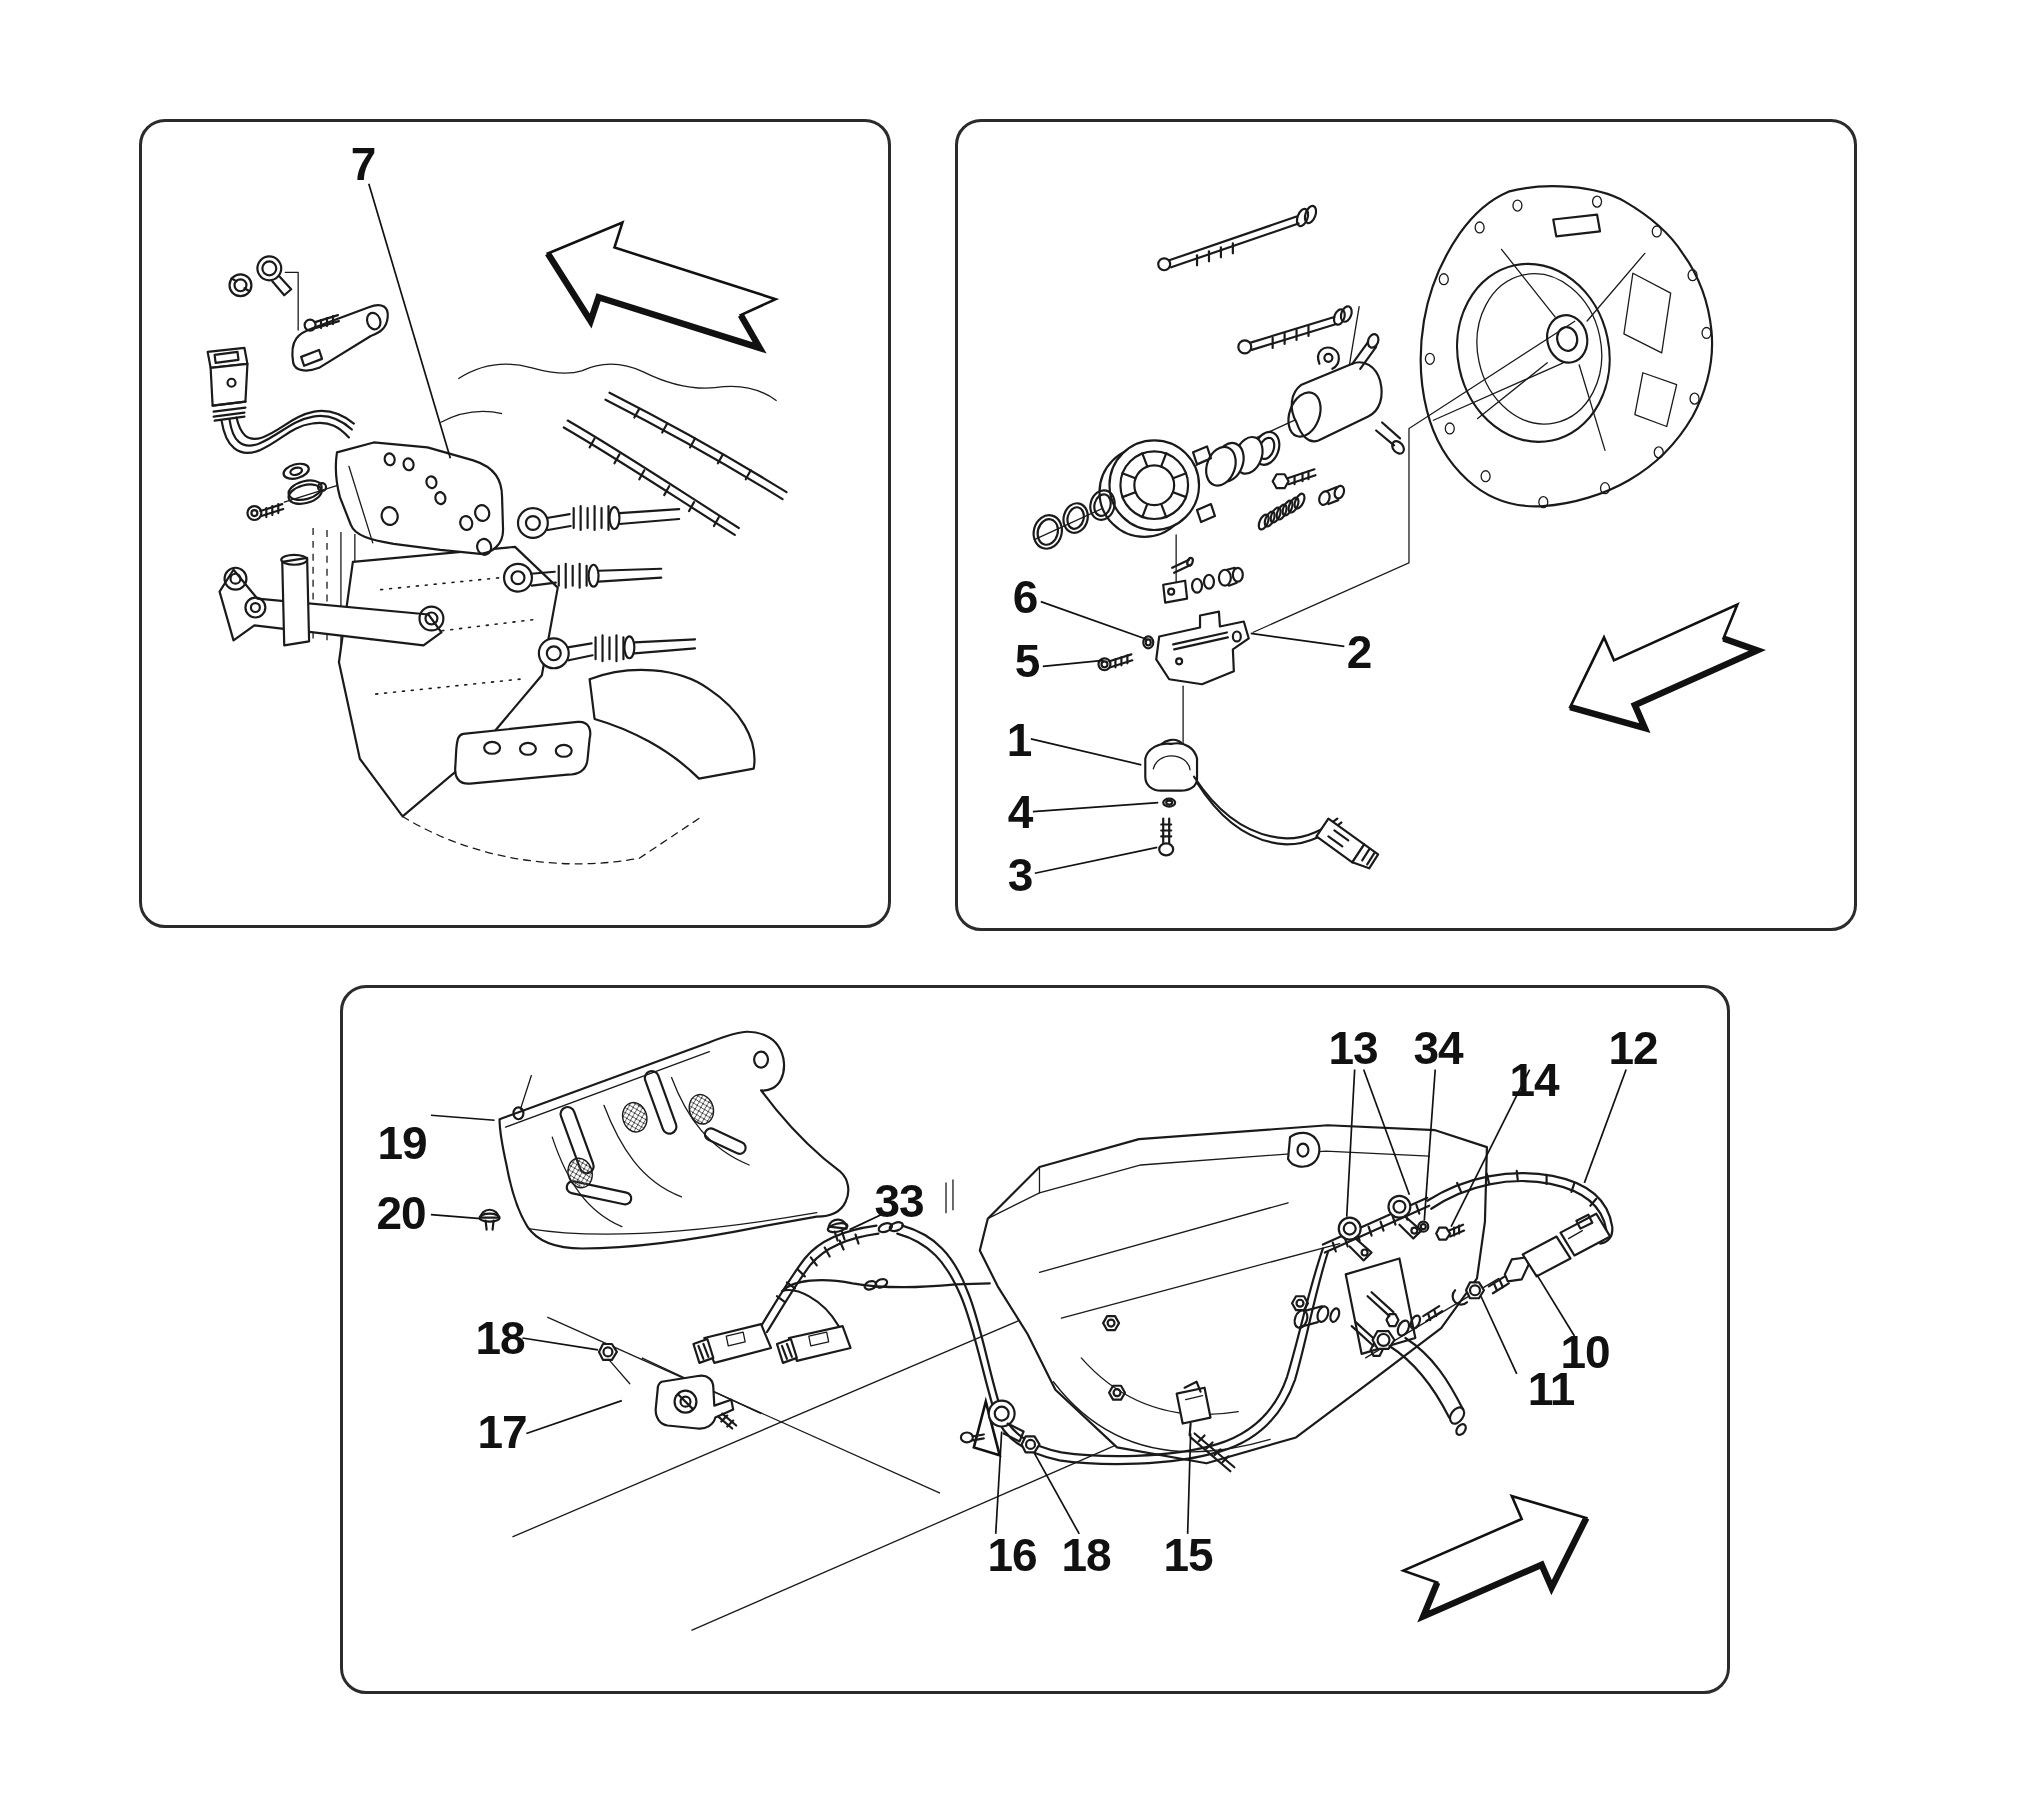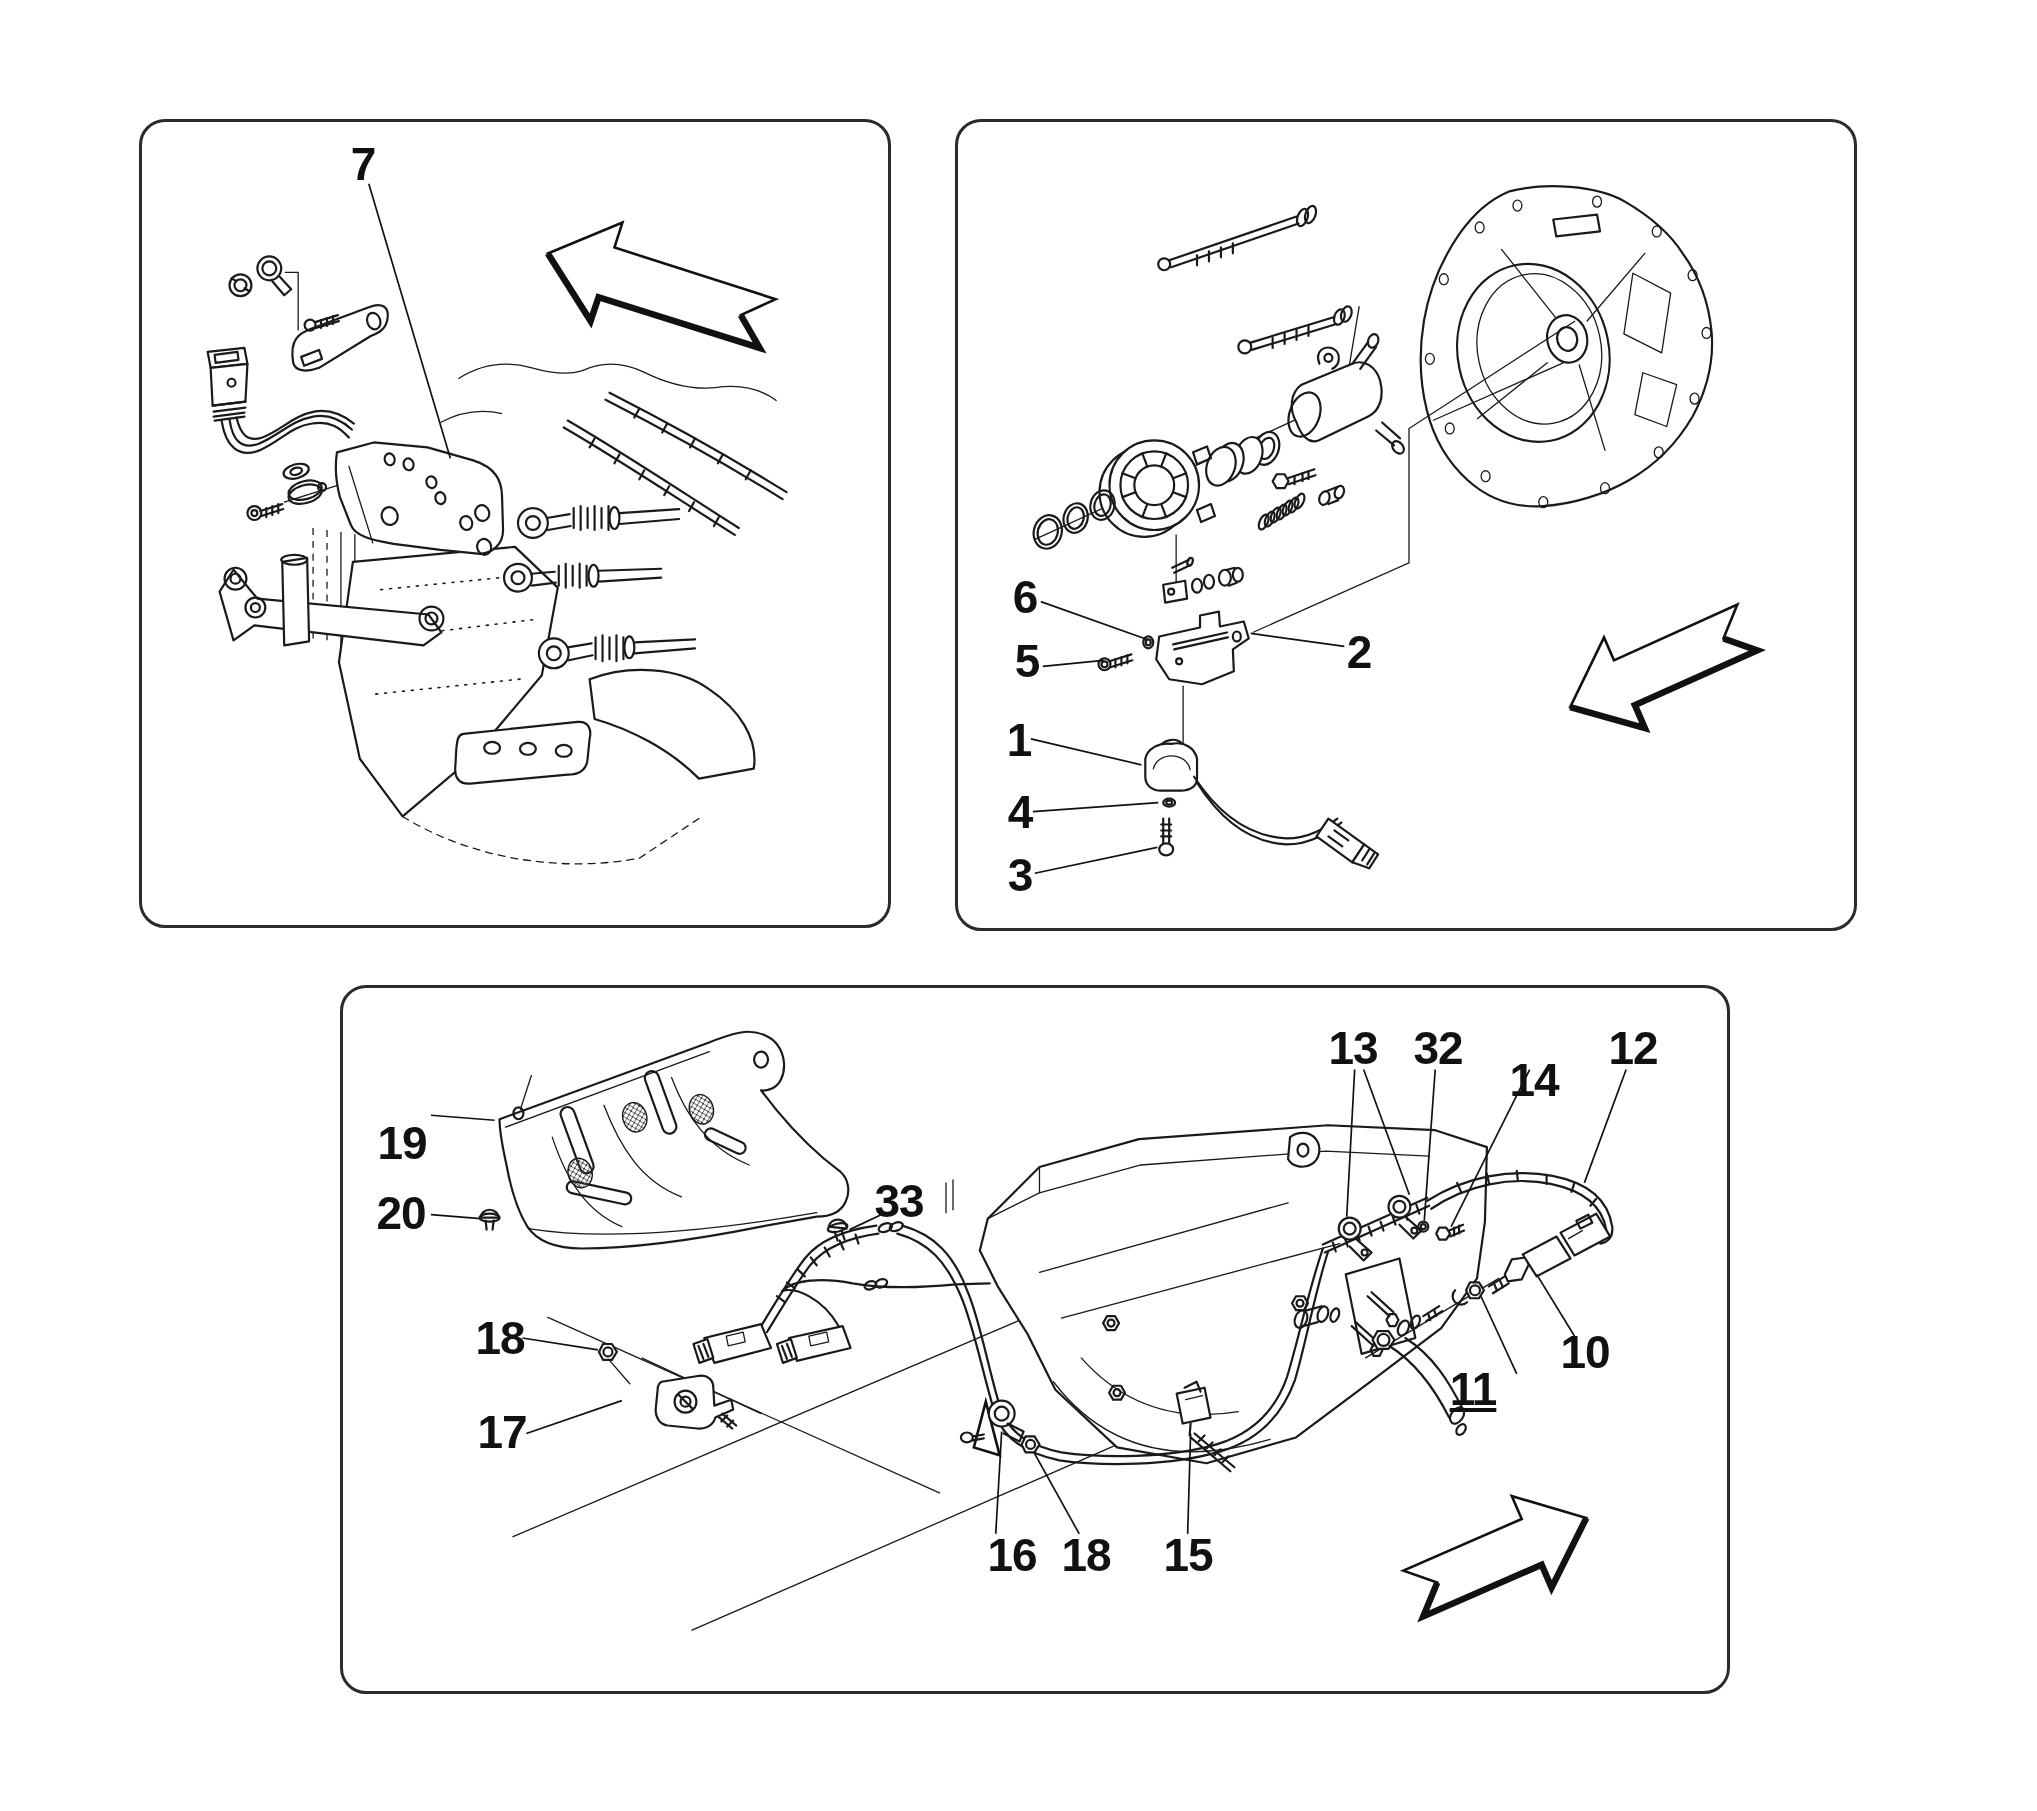--- a/index.html
+++ b/index.html
@@ -643,21 +643,21 @@
     </svg>
     <div class="co" style="left:59px;top:127px;margin-top:28px;">19</div>
     <div class="co" style="left:58px;top:225px;">20</div>
     <div class="co" style="left:556px;top:213px;">33</div>
     <div class="co" style="left:157px;top:350px;">18</div>
     <div class="co" style="left:159px;top:444px;">17</div>
     <div class="co" style="left:649px;top:567px;margin-left:20px;">16</div>
     <div class="co" style="left:743px;top:567px;">18</div>
     <div class="co" style="left:845px;top:567px;">15</div>
     <div class="co" style="left:1010px;top:60px;">13</div>
-    <div class="co" style="left:1095px;top:60px;">32</div>
+    <div class="co" style="left:1095px;top:60px;">34</div>
     <div class="co" style="left:1191px;top:60px;margin-top:32px;">14</div>
     <div class="co" style="left:1290px;top:60px;">12</div>
     <div class="co" style="left:1242px;top:364px;">10</div>
-    <div class="co" style="left:1130px;top:401px;text-decoration:underline;">11</div>
+    <div class="co" style="left:1208px;top:401px;">11</div>
   </div>
 
 </div>
 
 
 </body></html>

